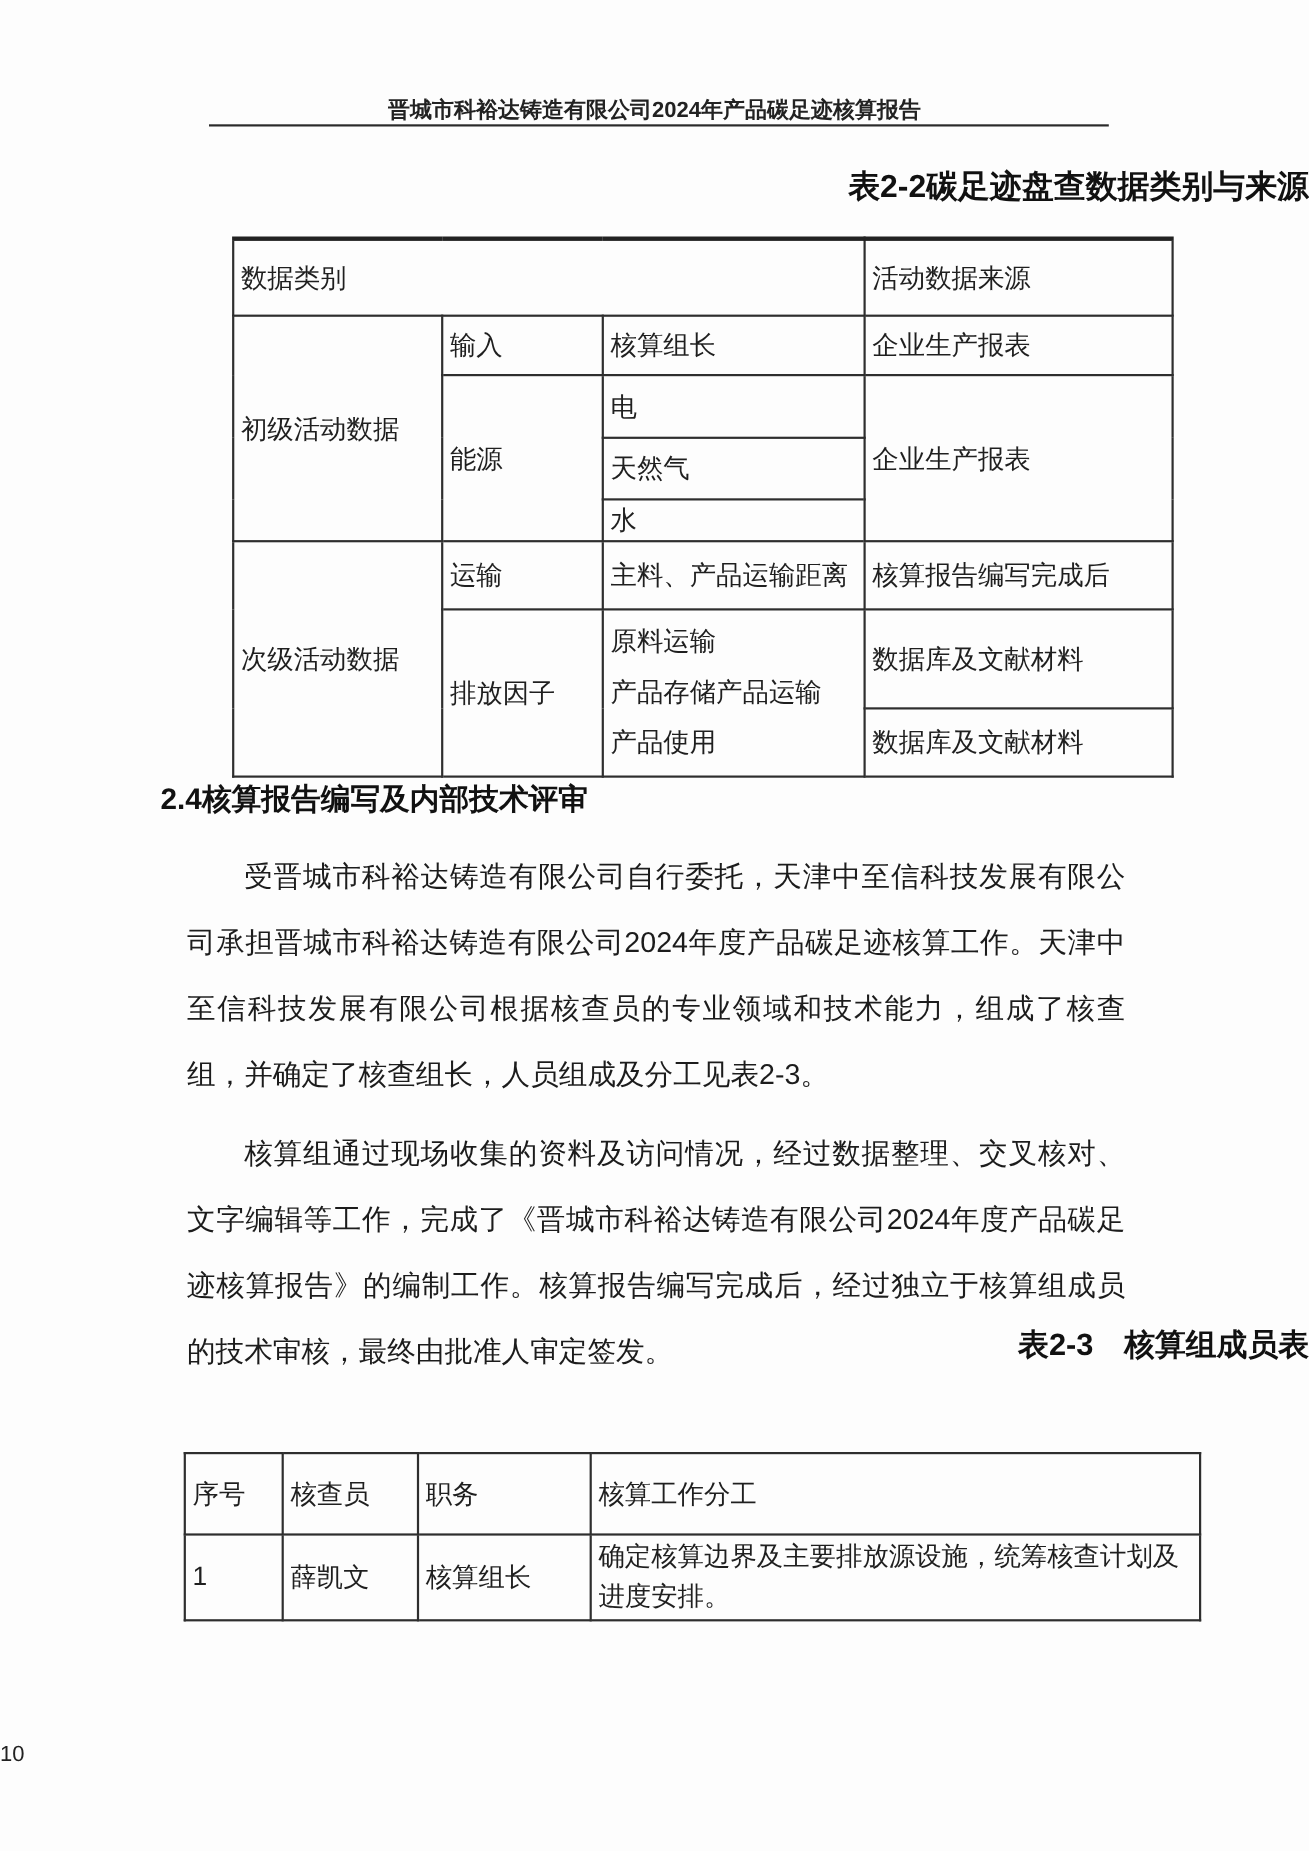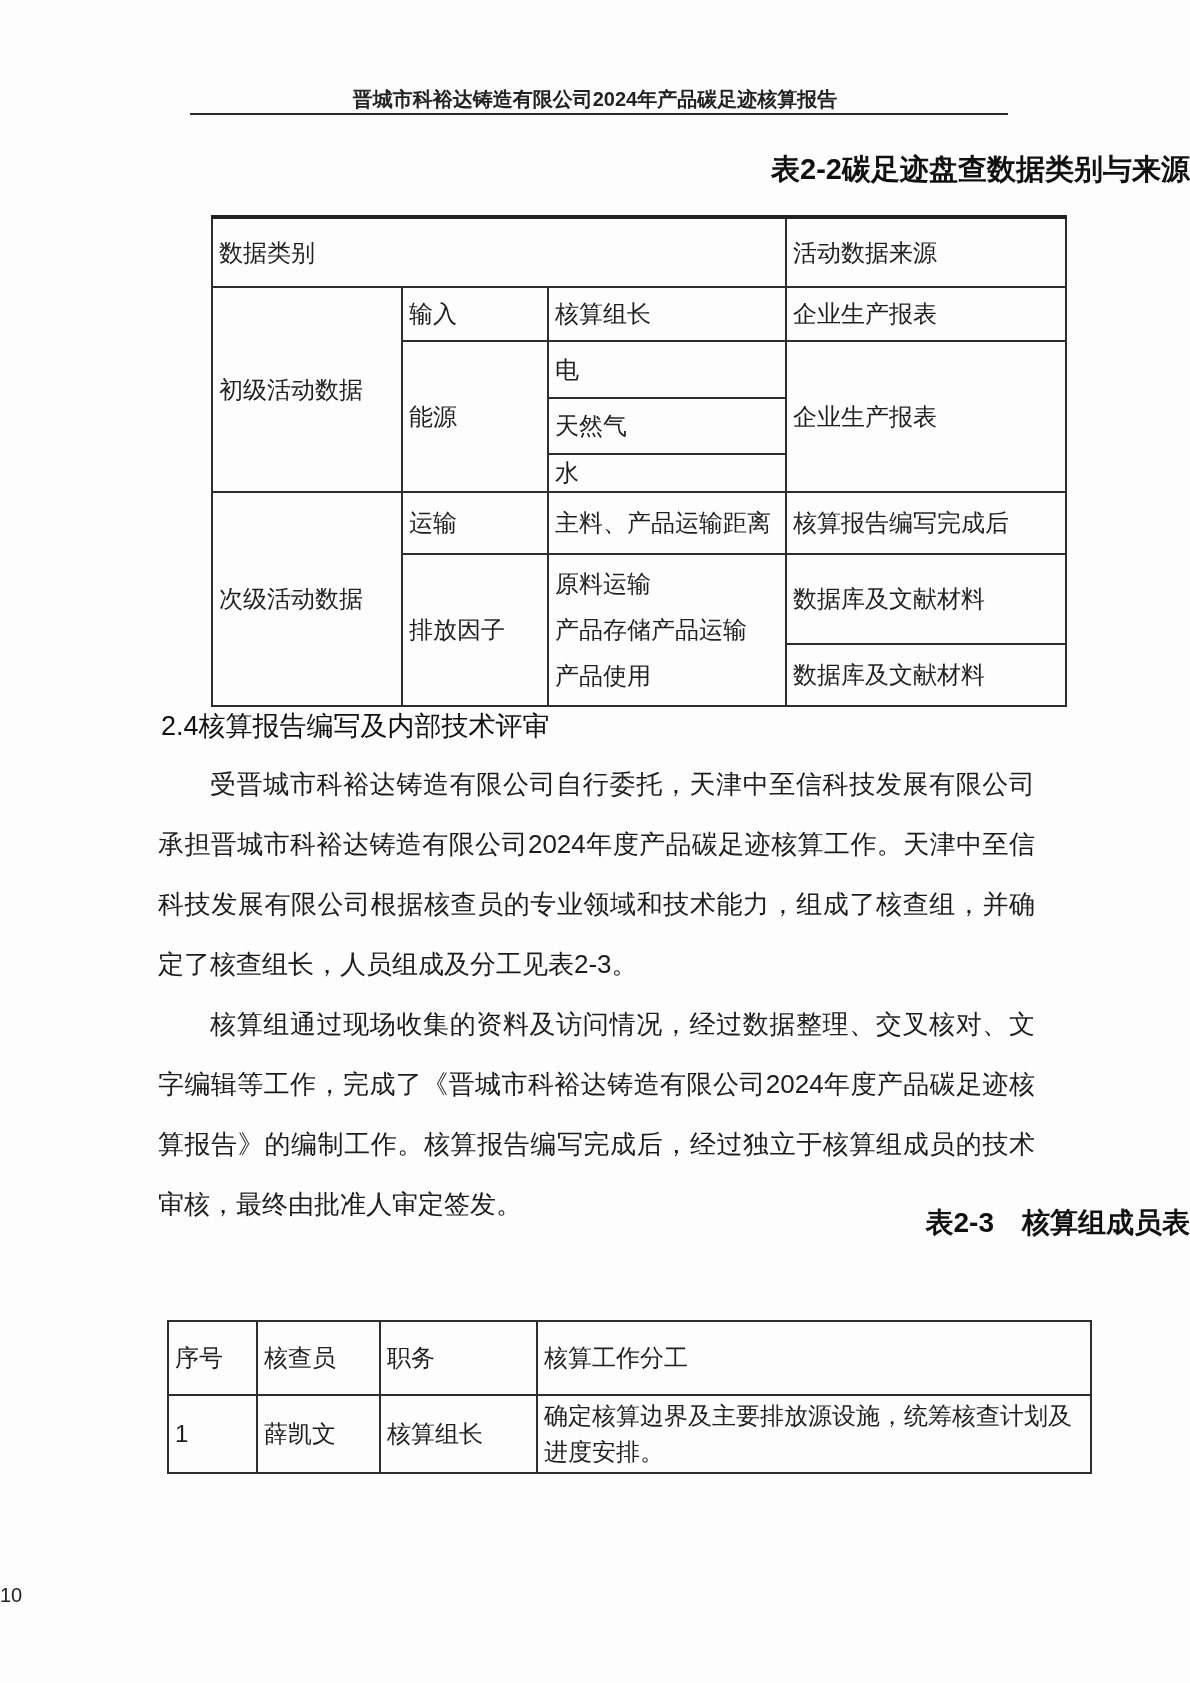--- a/index.html
+++ b/index.html
@@ -59,35 +59,35 @@
   tr.t22-r3 { height: 56px; }
   tr.t22-r4 { height: 34px; }
   tr.t22-r5 { height: 62px; }
   tr.t22-r6 { height: 90px; }
   tr.t22-r7 { height: 62px; }
   td.ef-cell div { line-height: 46px; }
   tr.t23-r { height: 74px; }
   td.duty-cell { line-height: 36px; padding: 2px 10px; }
   .section-heading {
     position: absolute;
-    top: 708px; left: 161px;
+    top: 708px; left: 146px;
     font-size: 27px;
-    font-weight: normal;
+    font-weight: bold;
     color: #111;
   }
   .body-text {
     position: absolute;
     top: 754px; left: 158px;
     width: 877px;
     font-size: 26px;
     line-height: 60px;
     text-align: justify;
     color: #1c1c1c;
   }
-  .body-text p { text-indent: 2em; margin: 0; }
+  .body-text p { text-indent: 2em; margin: 12px; }
   .page-num {
     position: absolute;
     top: 1584px; left: 0; width: 1190px;
     font-size: 20px;
     color: #222;
   }
 </style>
 </head>
 <body>
 

